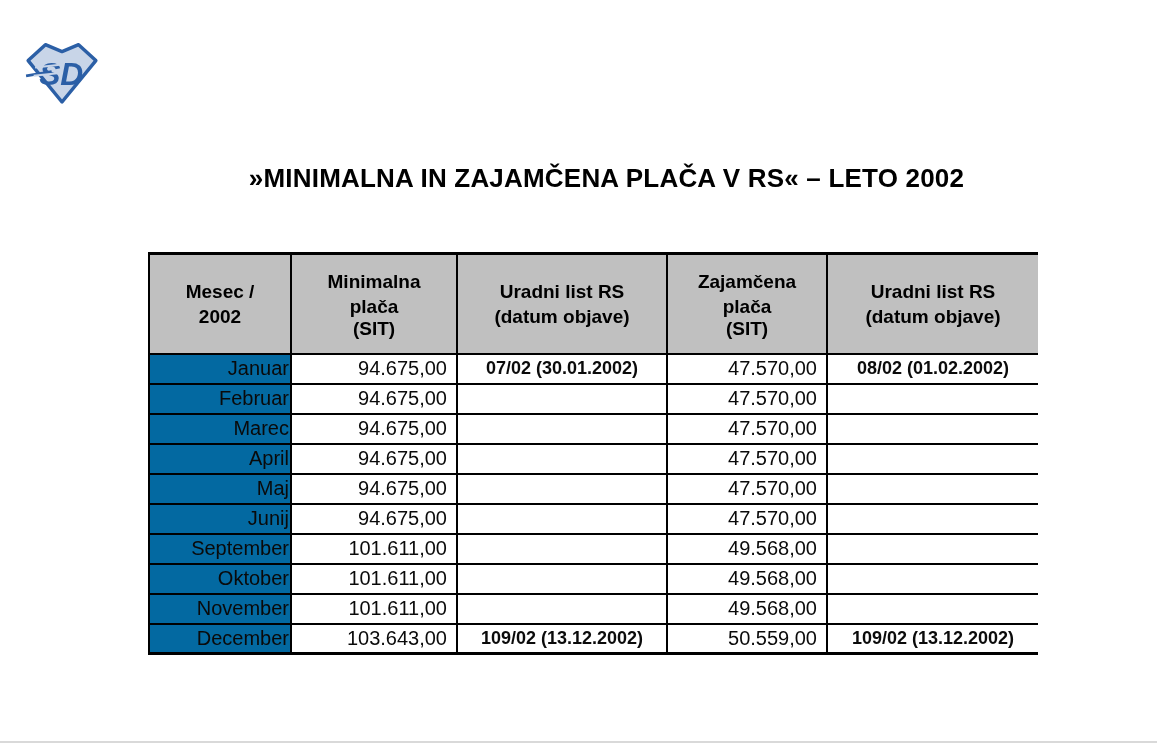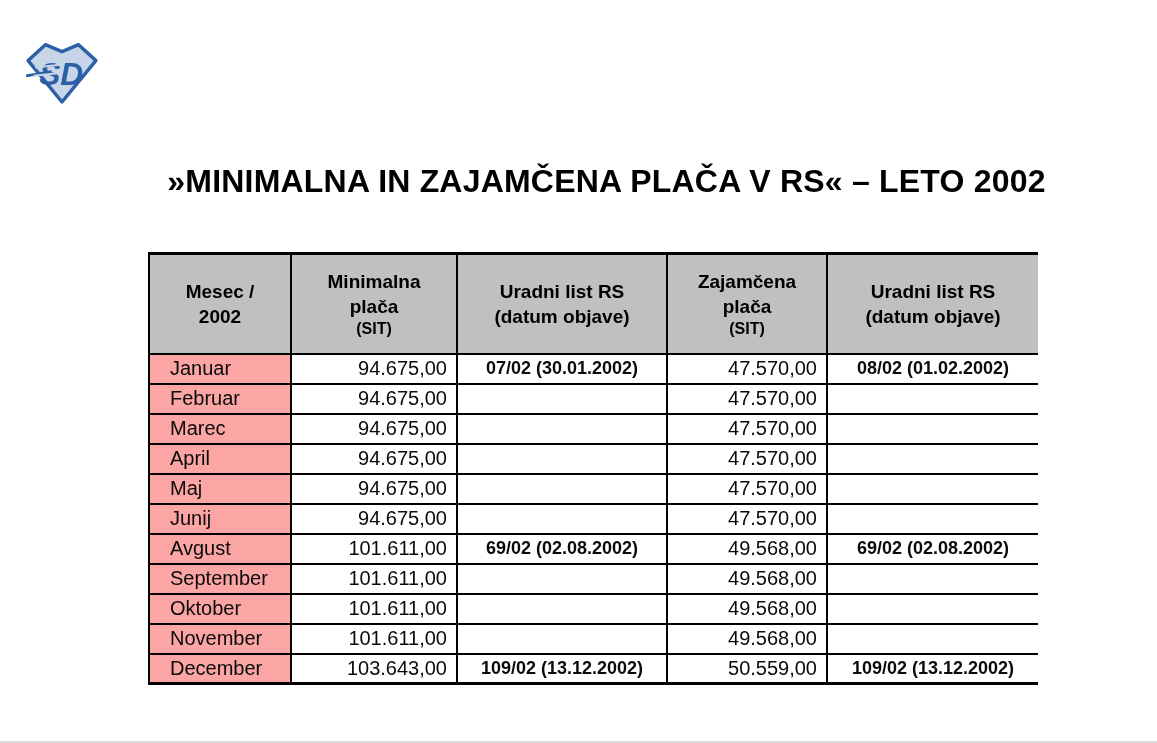--- a/index.html
+++ b/index.html
@@ -22,21 +22,21 @@
   }
   
   .title-wrap {
     position: absolute;
     left: 0; top: 163px; width: 1157px;
     text-align: center;
   }
   .title {
     display: inline-block;
     position: relative; left: 10px;
-    font-size: 32px;
+    font-size: 26px;
     font-weight: bold;
     color: #000000;
     letter-spacing: 0.2px;
     white-space: nowrap;
     margin-left: 36px;
   }
   
   .table-wrap {
     position: absolute;
     left: 148px; top: 252px;
@@ -64,31 +64,31 @@
   .wage-table thead tr { height: 100px; }
   .wage-table th {
     background: #c0c0c0;
     font-weight: bold;
     font-size: 19px;
     text-align: center;
     vertical-align: middle;
     color: #000;
   }
   .h-label { display: block; white-space: pre-line; line-height: 25px; }
-  .h-sub   { display: block; font-size: 16px; line-height: 19px; }
+  .h-sub   { display: block; font-size: 19px; line-height: 19px; }
   .wage-table tbody tr { height: 30px; }
   .wage-table td {
     font-size: 20px;
     color: #0a0a0a;
     vertical-align: middle;
     background: #ffffff;
   }
   .wage-table td.c0 {
-    background: #fca5a5;
-    text-align: left;
+    background: #0369a1;
+    text-align: right;
     padding-left: 20px;
   }
   .wage-table td.c1, .wage-table td.c3 {
     text-align: right;
     padding-right: 9px;
     border-radius: 9px;
   }
   .wage-table td.c2, .wage-table td.c4 {
     text-align: center;
     font-size: 18px;
@@ -189,27 +189,20 @@
             <td class="c4 last"></td>
           </tr>
           <tr>
             <td class="c0">Junij</td>
             <td class="c1">94.675,00</td>
             <td class="c2"></td>
             <td class="c3">47.570,00</td>
             <td class="c4 last"></td>
           </tr>
           <tr>
-            <td class="c0">Avgust</td>
-            <td class="c1">101.611,00</td>
-            <td class="c2">69/02 (02.08.2002)</td>
-            <td class="c3">49.568,00</td>
-            <td class="c4 last">69/02 (02.08.2002)</td>
-          </tr>
-          <tr>
             <td class="c0">September</td>
             <td class="c1">101.611,00</td>
             <td class="c2"></td>
             <td class="c3">49.568,00</td>
             <td class="c4 last"></td>
           </tr>
           <tr>
             <td class="c0">Oktober</td>
             <td class="c1">101.611,00</td>
             <td class="c2"></td>

